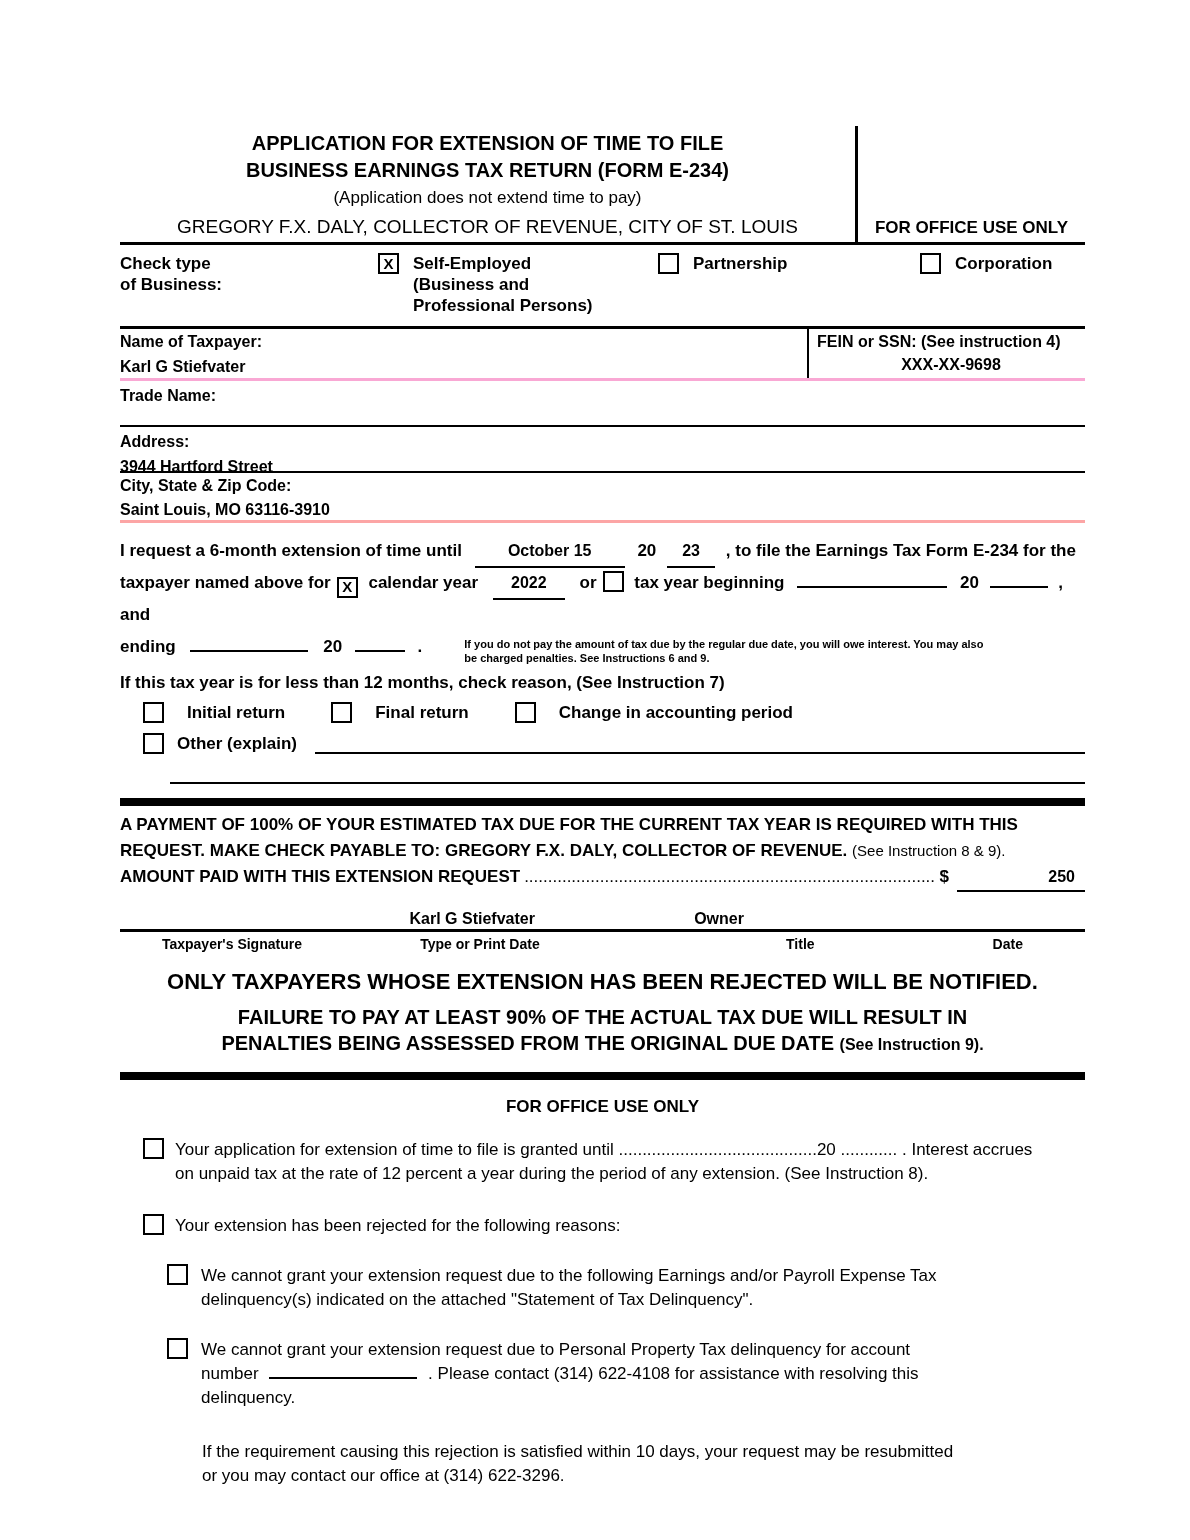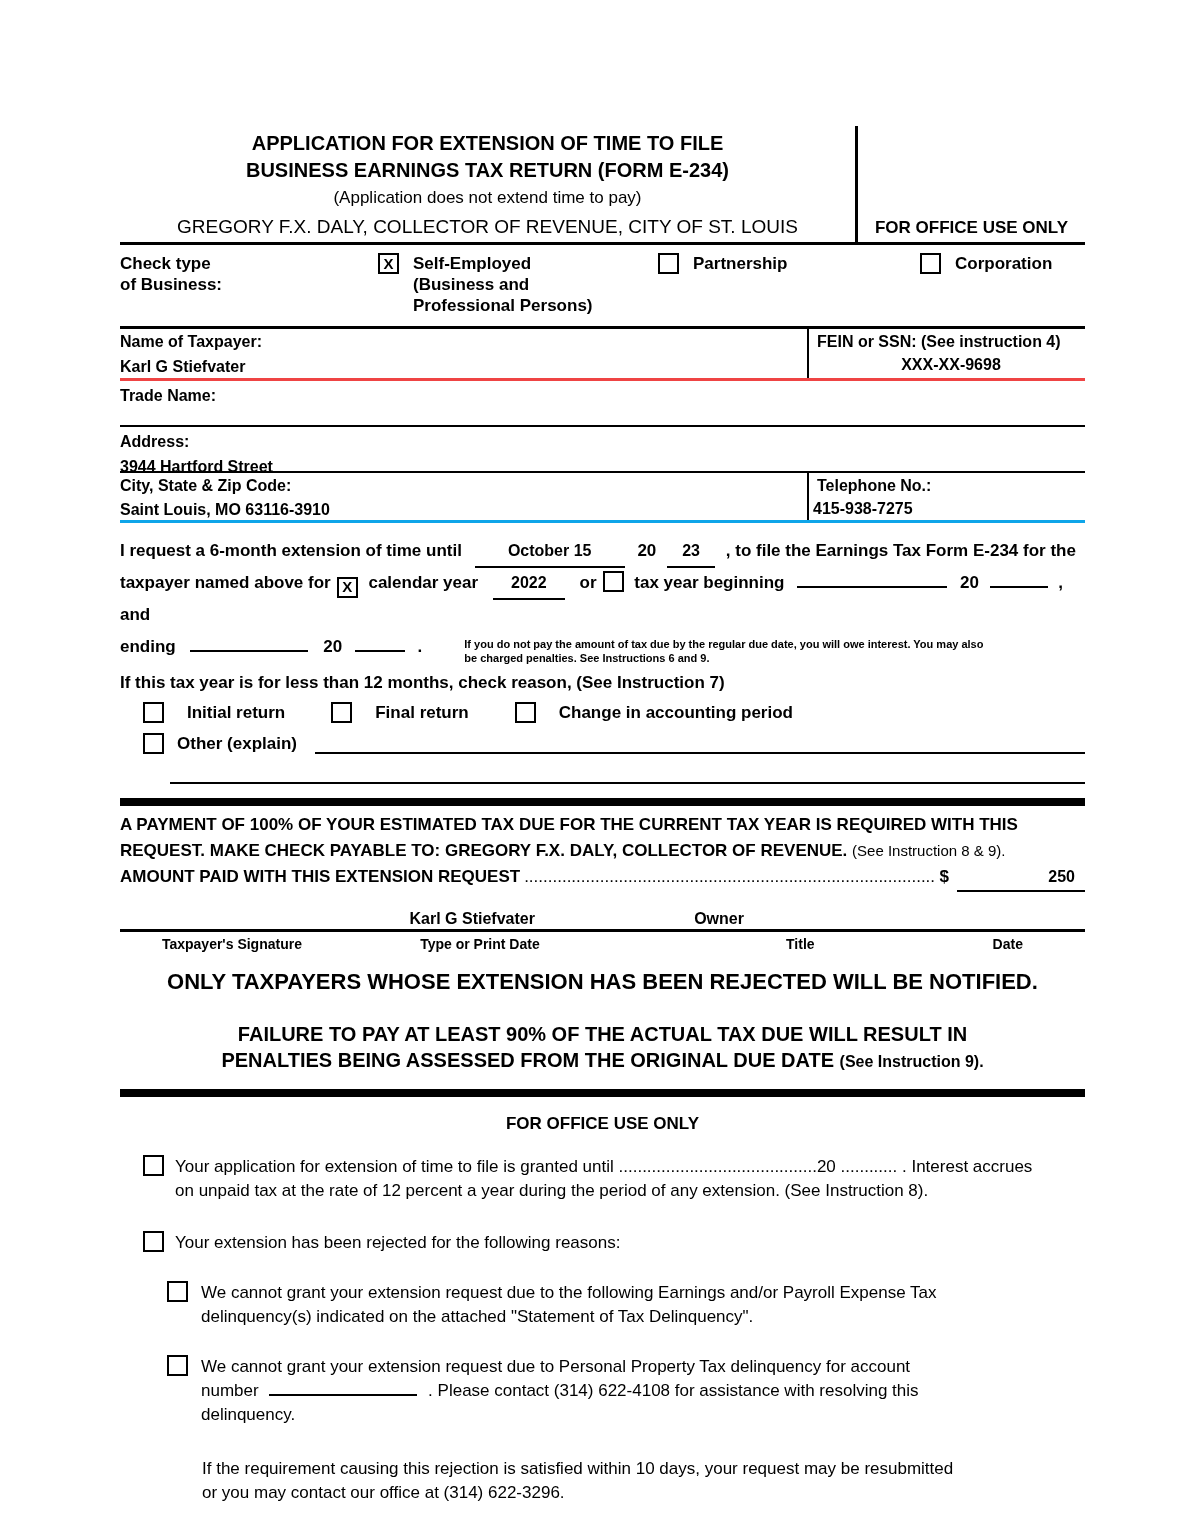--- a/index.html
+++ b/index.html
@@ -40,26 +40,26 @@
   
   .biz { border-bottom:3px solid #000; padding:8px 0 10px; font-size:17px; font-weight:bold; line-height:21px; }
   .biz-label { width:258px; }
   .biz-opt { display:flex; gap:14px; }
   .biz-opt .cb { margin-top:0; }
   .w280 { width:280px; } .w262 { width:262px; }
 
   
   .cell-lab { font-size:16px; font-weight:bold; }
   .cell-val { font-size:16px; font-weight:bold; }
-  .tp-row { border-bottom:3px solid #ef4444; display:flex; min-height:52px; }
+  .tp-row { border-bottom:3px solid #f9a8d4; display:flex; min-height:52px; }
   .tp-left { flex:1; padding-top:4px; }
   .tp-right { width:278px; border-left:2px solid #000; padding:4px 0 0 8px; }
   .trade-row { border-bottom:2px solid #000; height:46px; padding-top:6px; }
   .addr-row { border-bottom:2px solid #000; padding-top:6px; height:46px; }
-  .city-row { border-bottom:3px solid #0ea5e9; display:flex; min-height:50px; }
+  .city-row { border-bottom:3px solid #fca5a5; display:flex; min-height:50px; }
 
   
   .ext { padding-top:13px; font-size:17px; font-weight:bold; line-height:30px; }
   .ext-line3 { display:flex; margin-top:2px; }
   .small-note { margin-left:42px; font-size:11px; font-weight:bold; line-height:14px; width:545px; padding-top:5px; }
 
   
   .short-year { margin-top:8px; font-size:17px; font-weight:bold; }
   .sy-options { display:flex; margin-top:9px; margin-left:23px; }
   .sy-group { display:flex; gap:23px; align-items:center; margin-right:46px; }
@@ -78,21 +78,21 @@
 
   
   .sig-block { margin-top:16px; position:relative; height:24px; border-bottom:3px solid #000; font-size:16px; font-weight:bold; }
   .sig-name { position:absolute; left:30%; bottom:1px; }
   .sig-title { position:absolute; left:59.5%; bottom:1px; }
   .sig-labels { position:relative; height:24px; font-size:14px; font-weight:bold; }
   .sig-labels span { position:absolute; top:4px; transform:translateX(-50%); }
 
   
   .notice1 { margin-top:13px; text-align:center; font-size:22px; font-weight:bold; }
-  .notice2 { margin-top:26px; text-align:center; font-size:20px; font-weight:bold; line-height:26px; }
+  .notice2 { margin-top:9px; text-align:center; font-size:20px; font-weight:bold; line-height:26px; }
   .notice2 .small { font-size:16px; }
 
   .office-heading { margin-top:17px; text-align:center; font-size:17px; font-weight:bold; }
 
   
   .ou-item { display:flex; font-size:17px; line-height:24px; }
   .ou-text { margin-left:11px; }
   .ind1 { margin-left:23px; } .ind2 { margin-left:47px; }
   .ou-ul { display:inline-block; border-bottom:2px solid #000; vertical-align:baseline; }
   .resubmit { margin-top:30px; margin-left:82px; font-size:17px; line-height:24px; }
@@ -156,24 +156,20 @@
 
     <div class="addr-row">
       <div class="cell-lab">Address:</div>
       <div class="cell-val" style="margin-top:7px">3944 Hartford Street</div>
     </div>
 
     <div class="city-row">
       <div class="tp-left">
         <div class="cell-lab">City, State &amp; Zip Code:</div>
         <div class="cell-val" style="margin-top:6px">Saint Louis, MO 63116-3910</div>
-      </div>
-      <div class="tp-right">
-        <div class="cell-lab">Telephone No.:</div>
-        <div class="cell-val" style="margin-top:5px; margin-left:-4px">415-938-7275</div>
       </div>
     </div>
 
     <div class="ext">
       <div>
         <span>I request a 6-month extension of time until</span>
         <span class="ul" style="min-width:150px; margin:0 8px">October 15</span>
         <span>20</span>
         <span class="ul" style="min-width:48px; margin:0 6px">23</span>
         <span>, to file the Earnings Tax Form E-234 for the</span>

